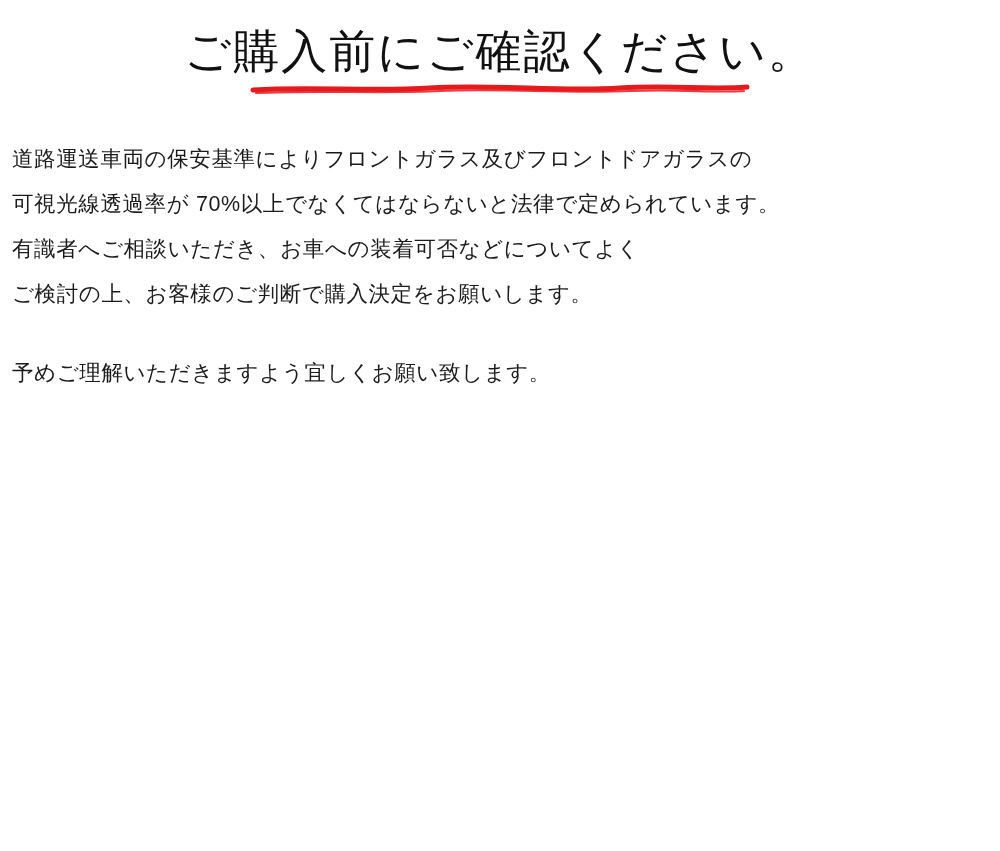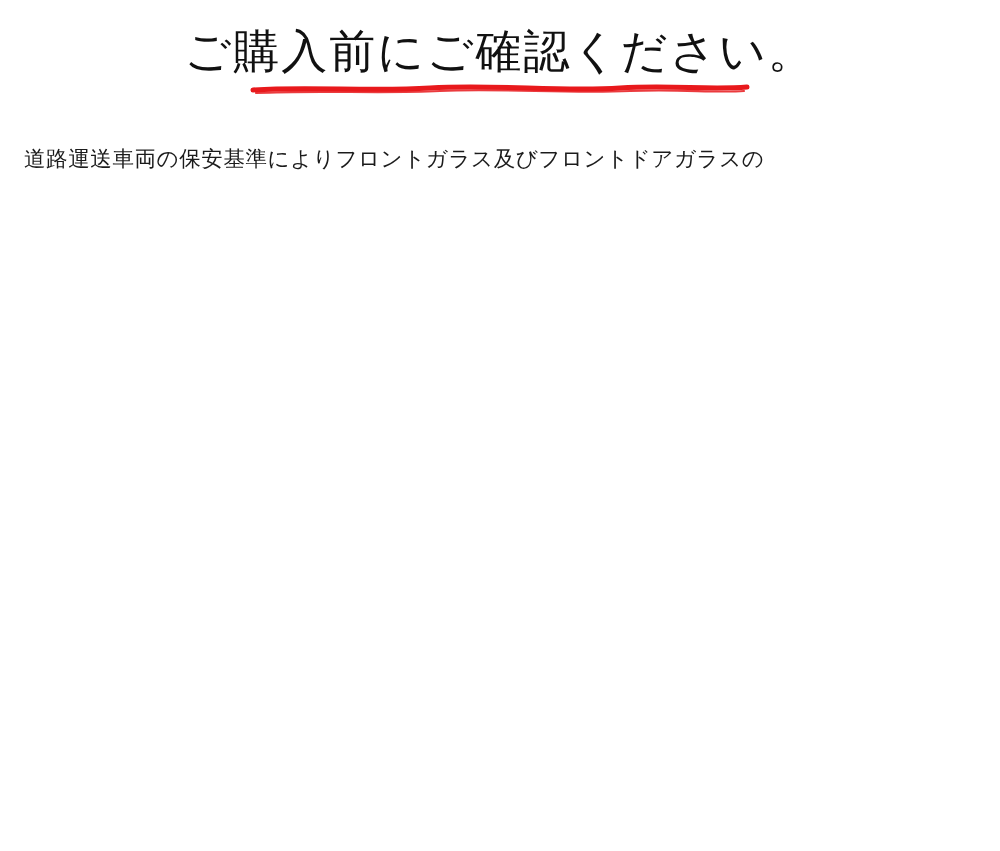--- a/index.html
+++ b/index.html
@@ -37,21 +37,21 @@
   .title-underline {
     position: absolute;
     left: 50%;
     transform: translateX(-50%);
     top: 82px;
     width: 500px;
     height: 14px;
   }
   .body-block {
     margin-top: 58px;
-    padding-left: 24px;
+    padding-left: 12px;
     padding-right: 20px;
   }
   .para {
     margin: 0 0 34px 0;
   }
   .para:last-child {
     margin-bottom: 0;
   }
   .line {
     font-size: 21.5px;
@@ -71,22 +71,26 @@
     <svg class="title-underline" viewBox="0 0 500 14" preserveAspectRatio="none">
       <path d="M3,8 C60,4 120,10 180,6 C245,2 310,10 370,6 C420,3 460,8 497,5" fill="none" stroke="#e8191c" stroke-width="5" stroke-linecap="round"></path>
       <path d="M6,11 C70,8 130,12 190,9 C250,6 320,12 380,9 C430,7 465,11 494,9" fill="none" stroke="#e8191c" stroke-width="2.2" stroke-linecap="round" opacity="0.85"></path>
     </svg>
   </div>
 
   <div class="body-block">
 
     <div class="para">
       <div class="line">道路運送車両の保安基準によりフロントガラス及びフロントドアガラスの</div>
+      <div class="line">可視光線透過率が 70%以上でなくてはならないと法律で定められています。</div>
+      <div class="line">有識者へご相談いただき、お車への装着可否などについてよく</div>
+      <div class="line">ご検討の上、お客様のご判断で購入決定をお願いします。</div>
     </div>
 
     <div class="para">
+      <div class="line">予めご理解いただきますよう宜しくお願い致します。</div>
     </div>
 
     <div class="para">
     </div>
 
   </div>
 </div>
 
 </body></html>

